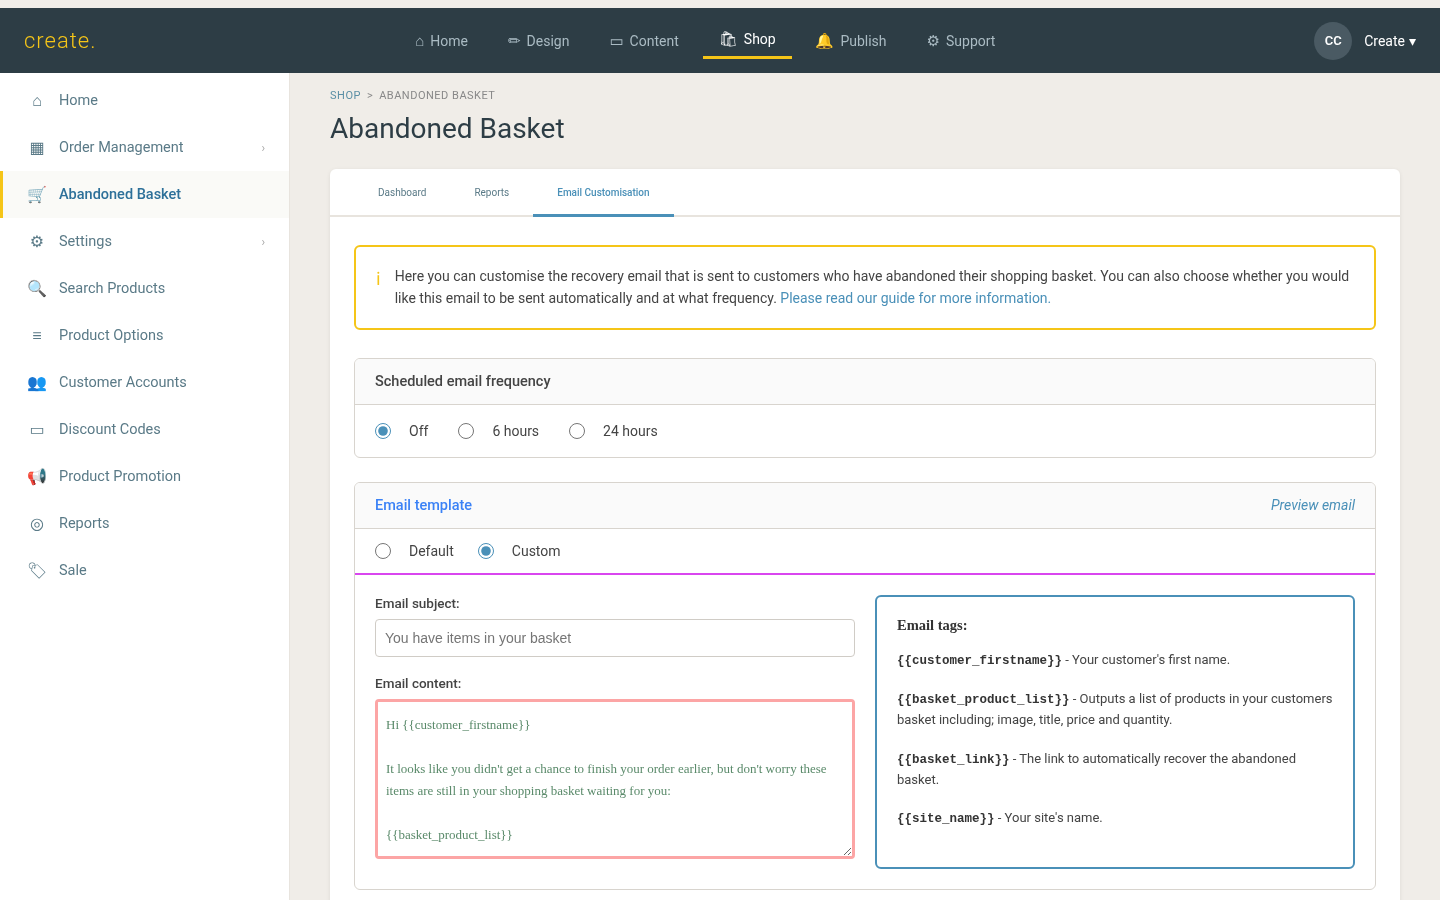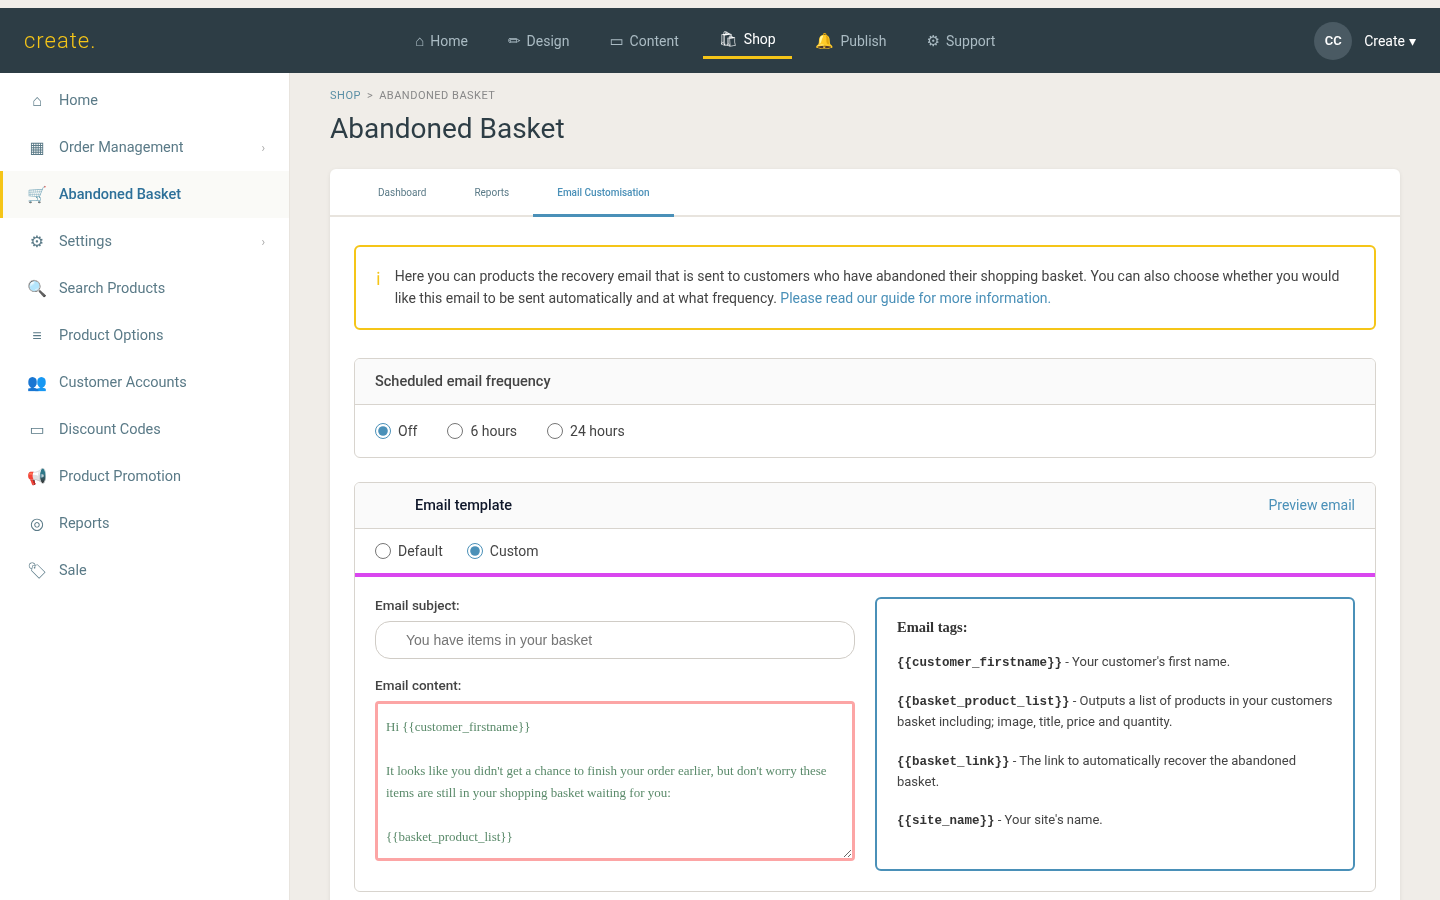--- a/index.html
+++ b/index.html
@@ -209,21 +209,21 @@
 
     
     .radio-group {
       display: flex;
       align-items: center;
       gap: 30px;
     }
     .radio-label {
       display: flex;
       align-items: center;
-      gap: 7px;
+      gap: 18px;
       font-size: 14px;
       color: #444;
       cursor: pointer;
     }
     .radio-label input[type="radio"] {
       accent-color: #4a90b8;
       width: 16px; height: 16px;
       cursor: pointer;
     }
 
@@ -232,35 +232,35 @@
       display: flex;
       align-items: center;
       justify-content: space-between;
       padding: 14px 20px;
       border-bottom: 1px solid #d8d4ce;
       background: #fafafa;
     }
     .email-template-title {
       font-size: 14.5px;
       font-weight: 500;
-      color: #0f172a;
-      margin-left: 40px;
+      color: #3b82f6;
     }
     .preview-link {
       color: #4a90b8;
       font-size: 14px;
       cursor: pointer;
       text-decoration: none;
+      font-style: italic;
     }
     .template-radio-group {
       display: flex;
       align-items: center;
       gap: 24px;
       padding: 14px 20px;
-      border-bottom: 4px solid #d946ef;
+      border-bottom: 2px solid #d946ef;
     }
 
     
     .email-form-grid {
       display: grid;
       grid-template-columns: 1fr 1fr;
       gap: 20px;
       padding: 20px;
     }
     .form-group {
@@ -268,22 +268,22 @@
       flex-direction: column;
       gap: 8px;
     }
     .form-label {
       font-size: 13.5px;
       font-weight: 500;
       color: #444;
     }
     .form-input {
       border: 1px solid #d0ccc6;
-      border-radius: 15px;
-      padding: 10px 30px;
+      border-radius: 4px;
+      padding: 10px 9px;
       font-size: 14px;
       color: #888;
       outline: none;
       background: #fff;
       width: 100%;
     }
     .form-textarea {
       border: 3px solid #fca5a5;
       border-radius: 4px;
       padding: 12px 8px;
@@ -432,21 +432,21 @@
         <a class="tab">Dashboard</a>
         <a class="tab">Reports</a>
         <a class="tab active">Email Customisation</a>
       </div>
 
       <div class="tab-content">
 
         <div class="info-box">
           <span class="info-icon">ℹ</span>
           <div class="info-text">
-            <span>Here you can products the recovery email that is sent to customers who have abandoned their shopping basket. You can also choose whether you would like this email to be sent automatically and at what frequency.</span>
+            <span>Here you can customise the recovery email that is sent to customers who have abandoned their shopping basket. You can also choose whether you would like this email to be sent automatically and at what frequency.</span>
             <a href="#">Please read our guide for more information.</a>
           </div>
         </div>
 
         <div class="section-box">
           <div class="section-header">Scheduled email frequency</div>
           <div class="section-body">
             <div class="radio-group">
               <label class="radio-label">
                 <input type="radio" name="frequency" checked="" style="">

